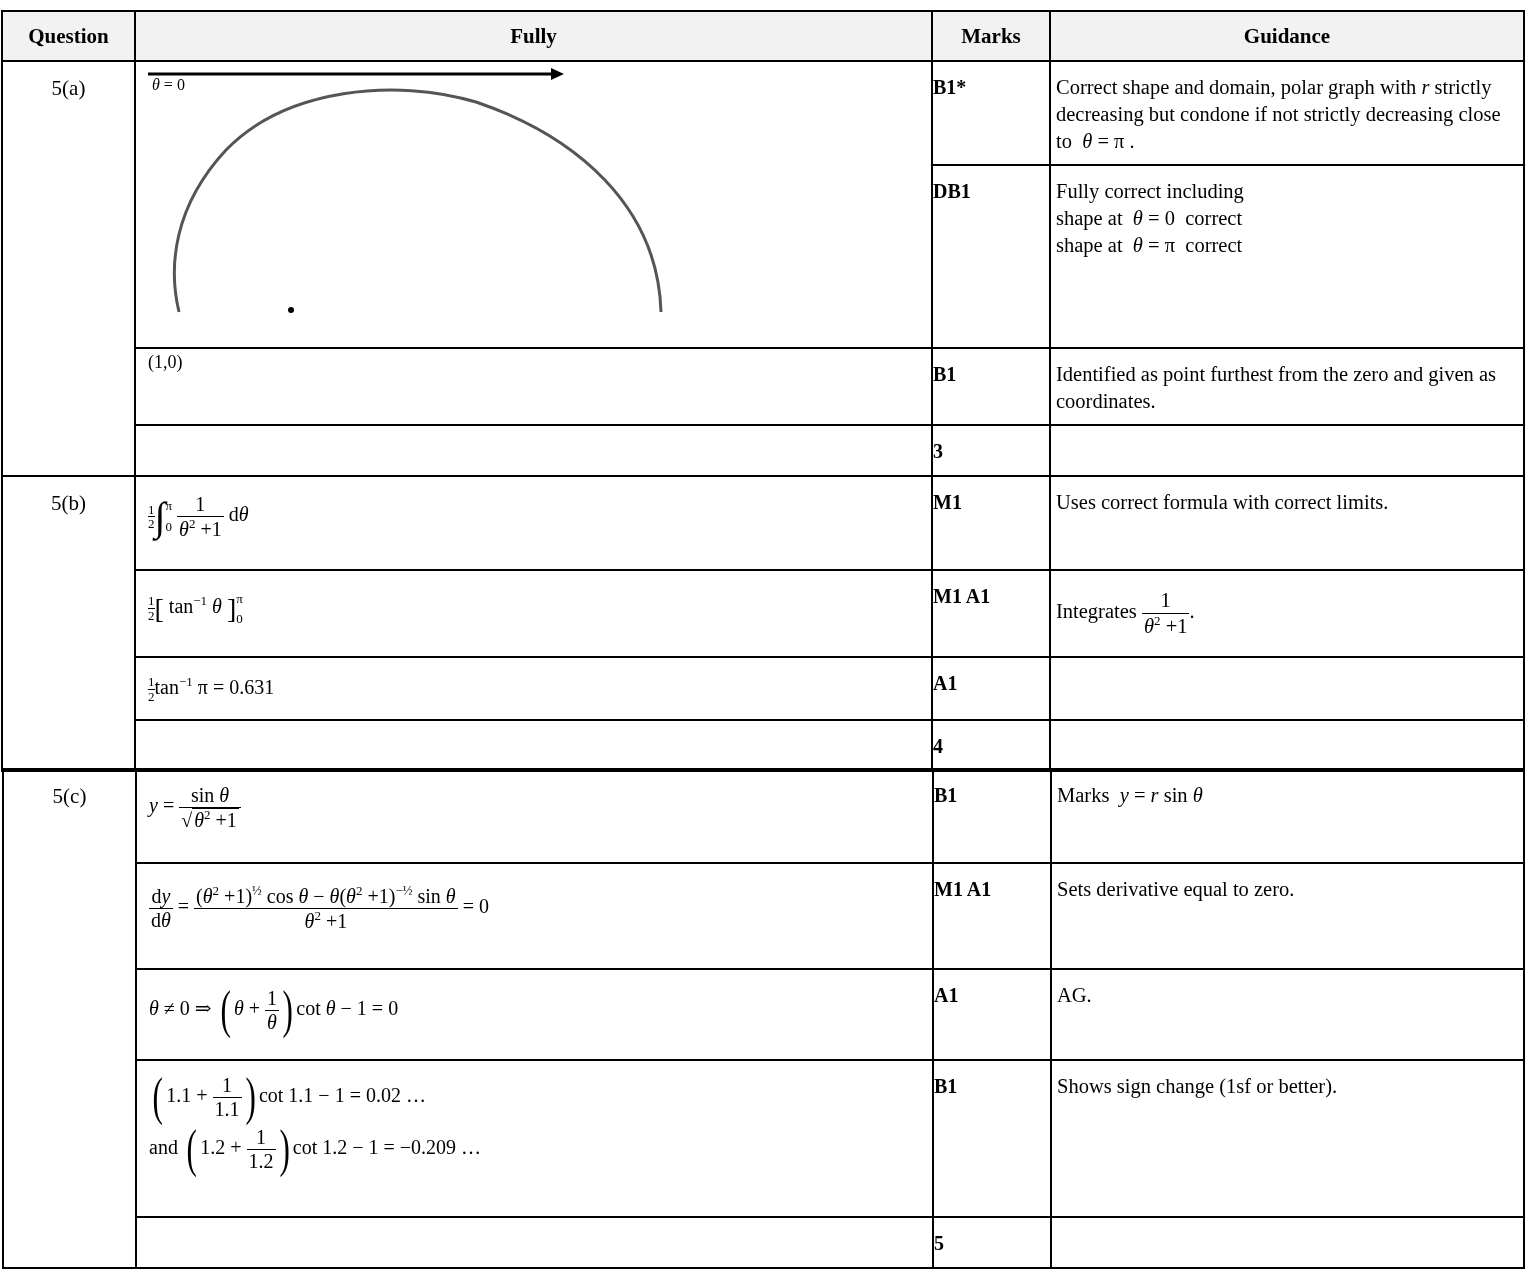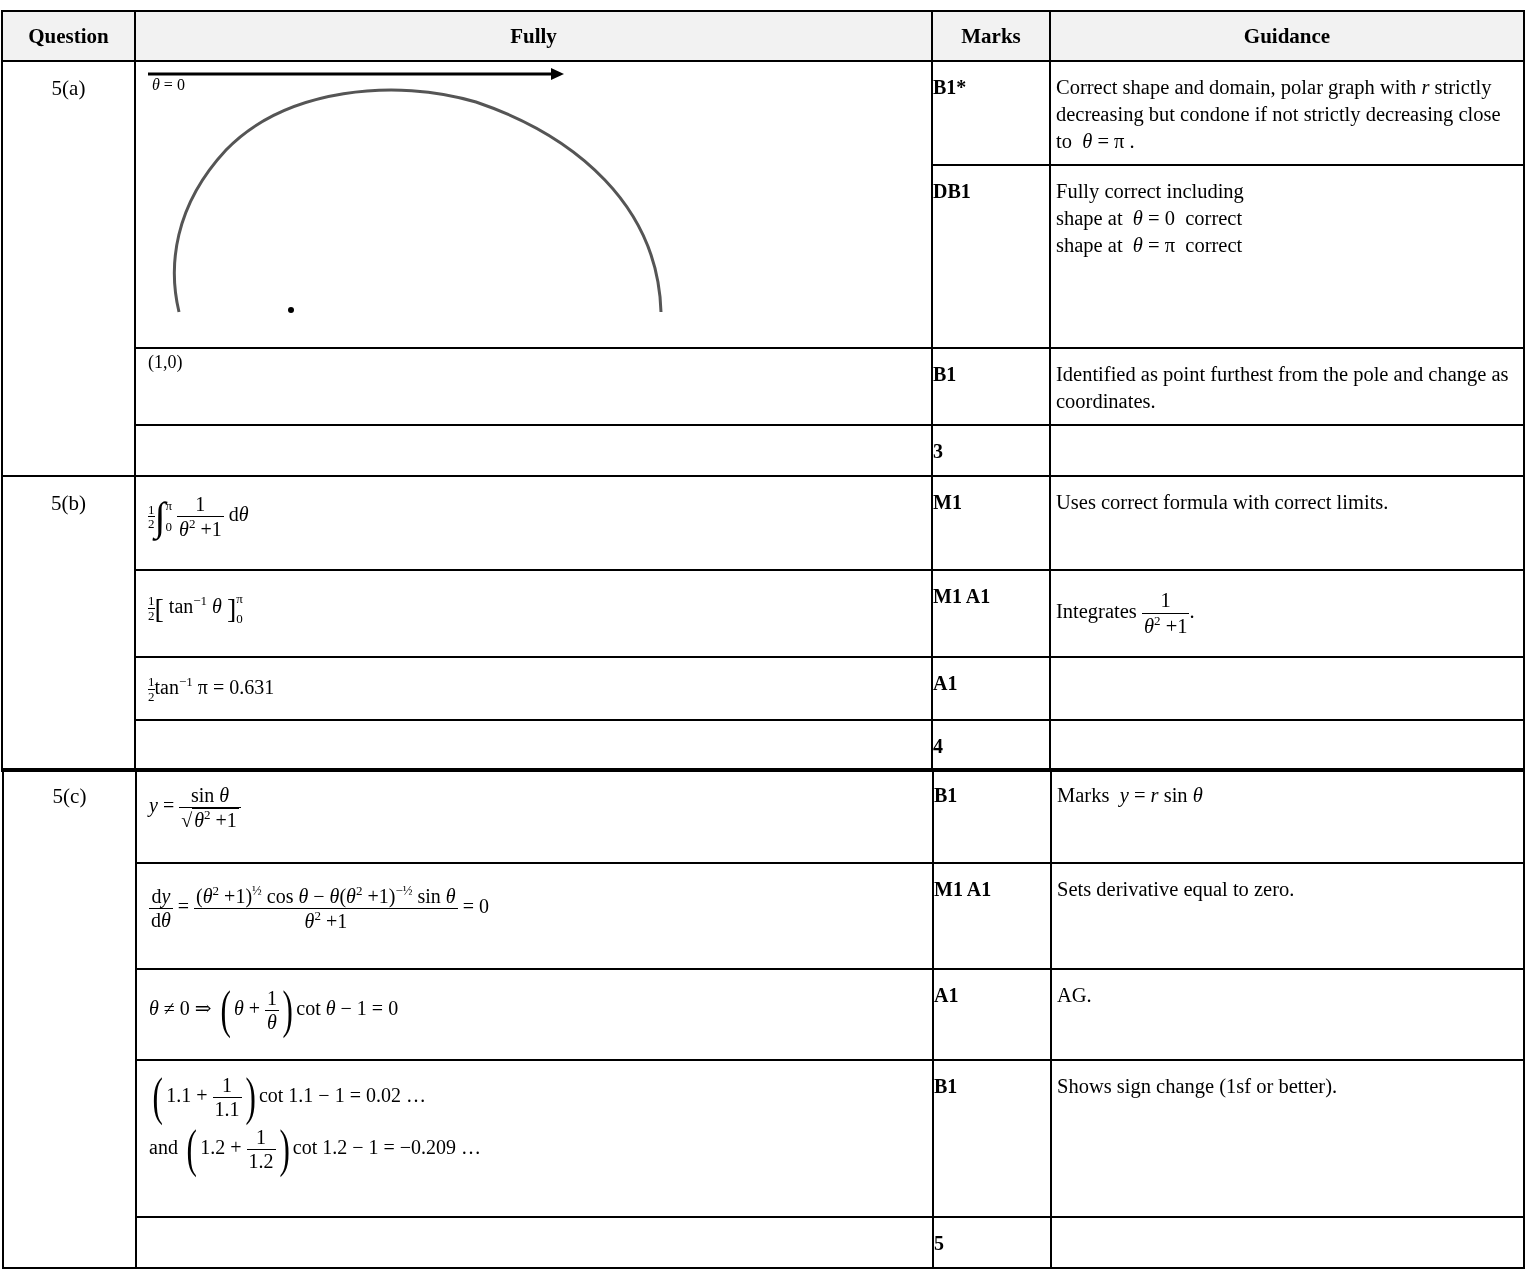--- a/index.html
+++ b/index.html
@@ -69,21 +69,21 @@
     <td class="marks">DB1</td>
     <td class="guid">
       <div>Fully correct including</div>
       <div>shape at &nbsp;<span class="it">θ</span> = 0 &nbsp;correct</div>
       <div>shape at &nbsp;<span class="it">θ</span> = π &nbsp;correct</div>
     </td>
   </tr>
   <tr style="height:77px">
     <td class="ans" style="font-size:18px;padding-top:3px">(1,0)</td>
     <td class="marks">B1</td>
-    <td class="guid">Identified as point furthest from the pole and change as coordinates.</td>
+    <td class="guid">Identified as point furthest from the zero and given as coordinates.</td>
   </tr>
   <tr style="height:51px">
     <td></td>
     <td class="marks">3</td>
     <td></td>
   </tr>
   <tr style="height:0"></tr>
 
   <tr style="height:94px">
     <td class="q" rowspan="4">5(b)</td>

